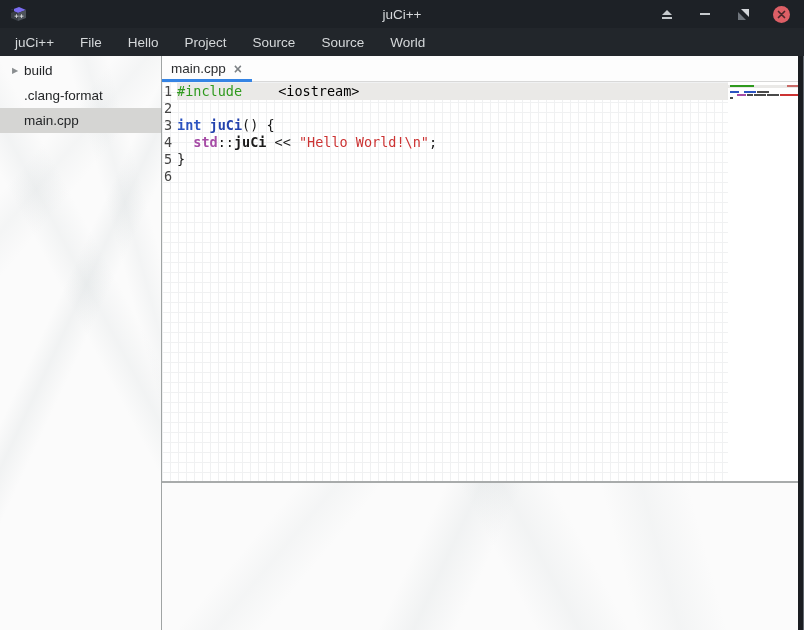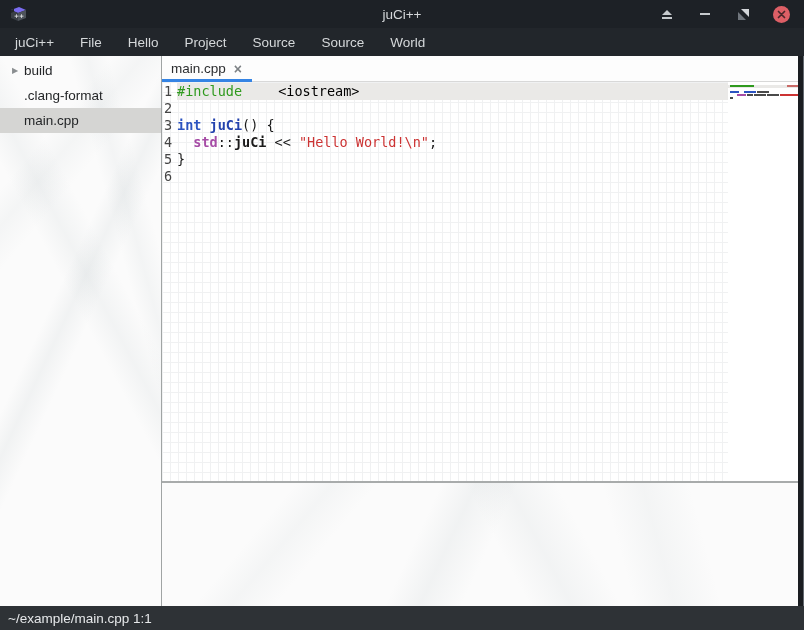--- a/index.html
+++ b/index.html
@@ -197,17 +197,14 @@
           </div>
       </div>
 
       <div class="splitter"></div>
       <div class="output-pane texture"></div>
     </div>
 
     <div class="right-strip"></div>
   </div>
 
-  <div class="statusbar">
-    <span>~/example/main.cpp 1:1</span>
-  </div>
 
 </div>
 
 </body></html>

